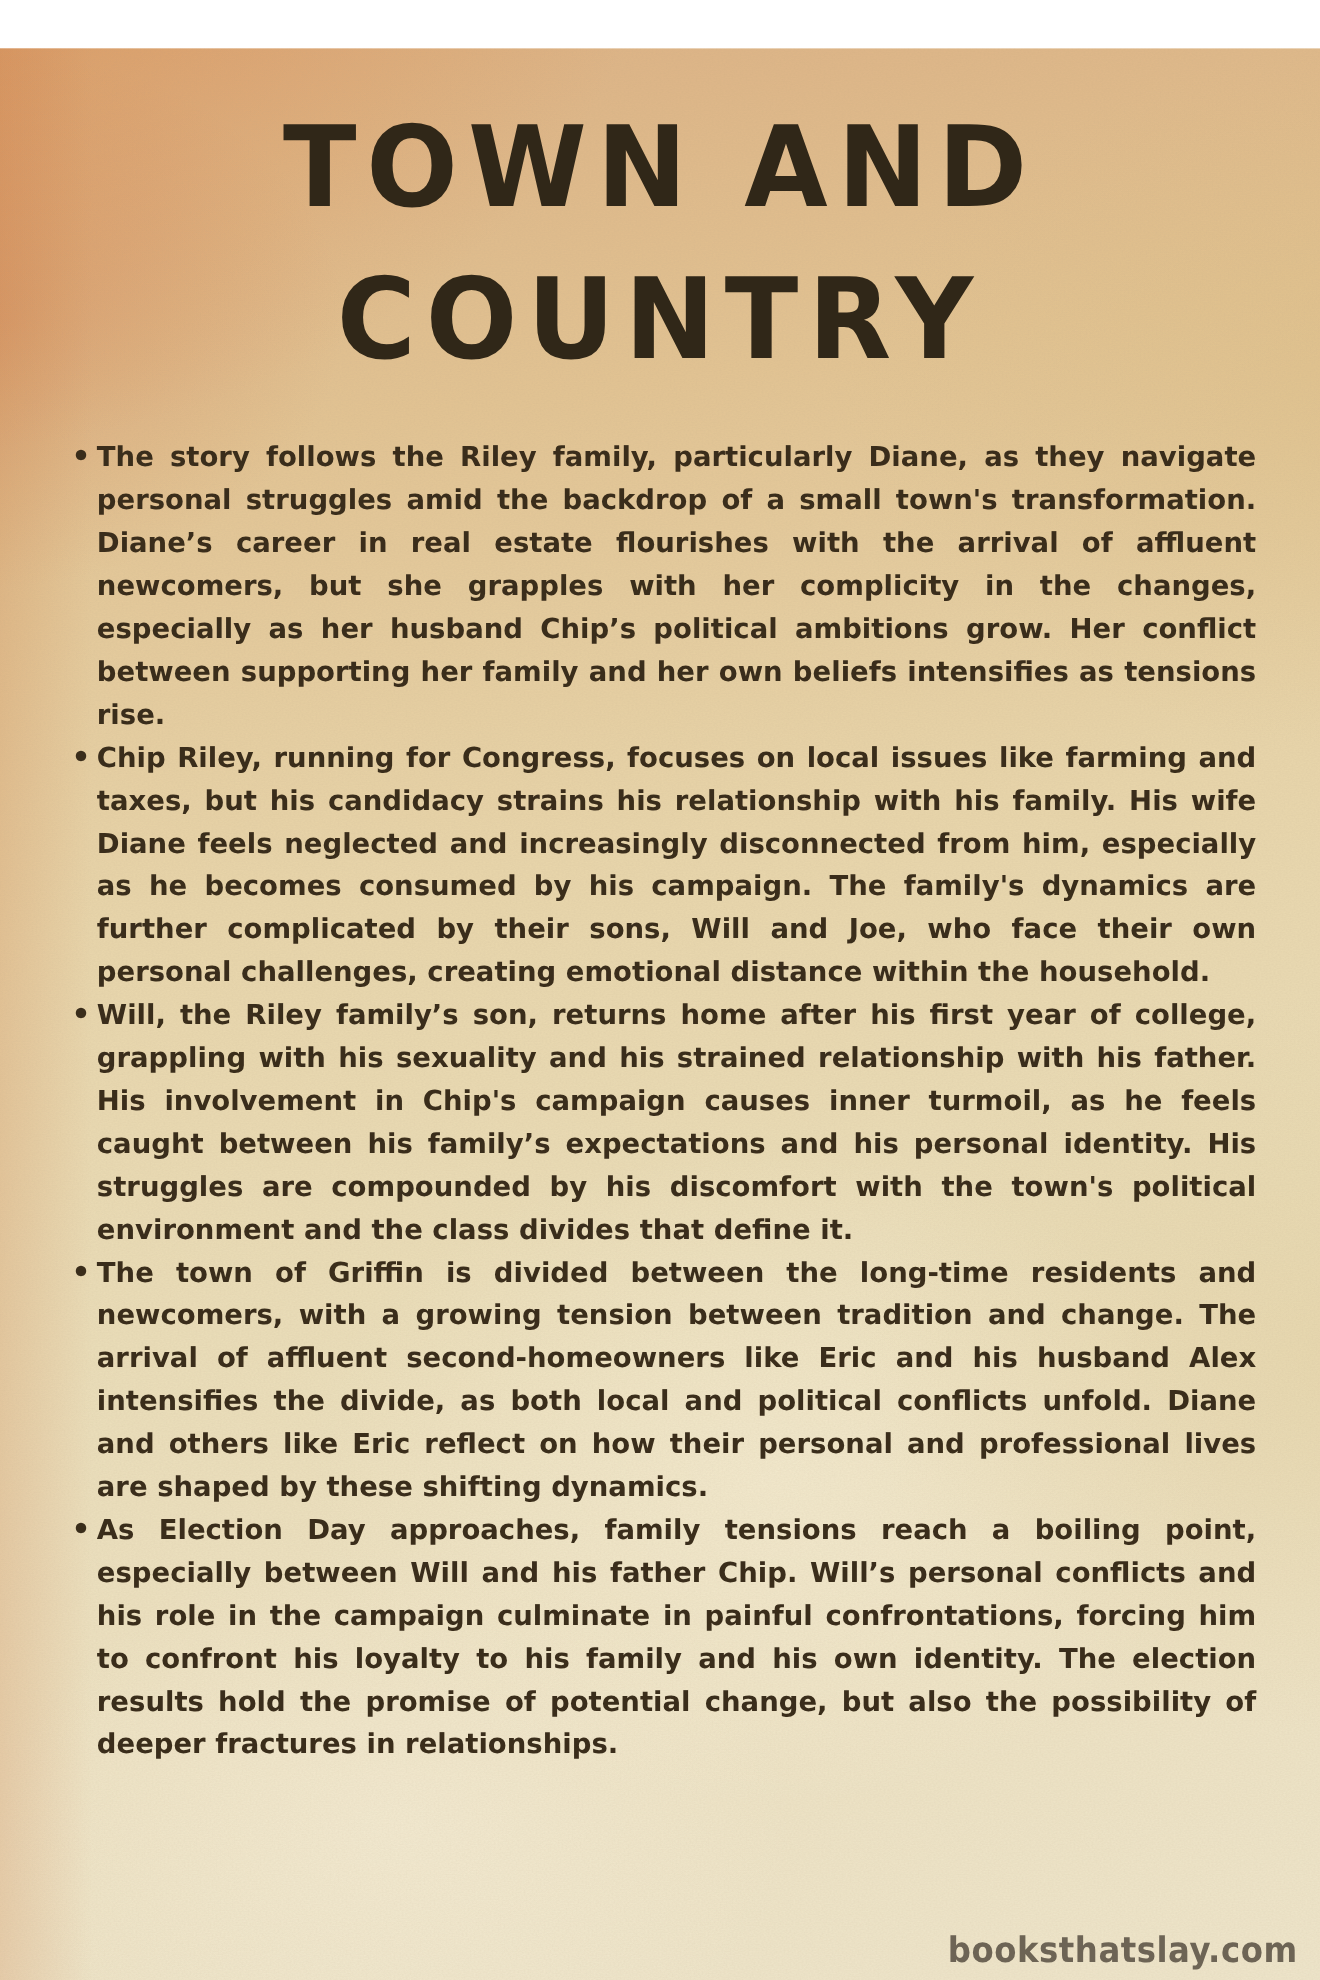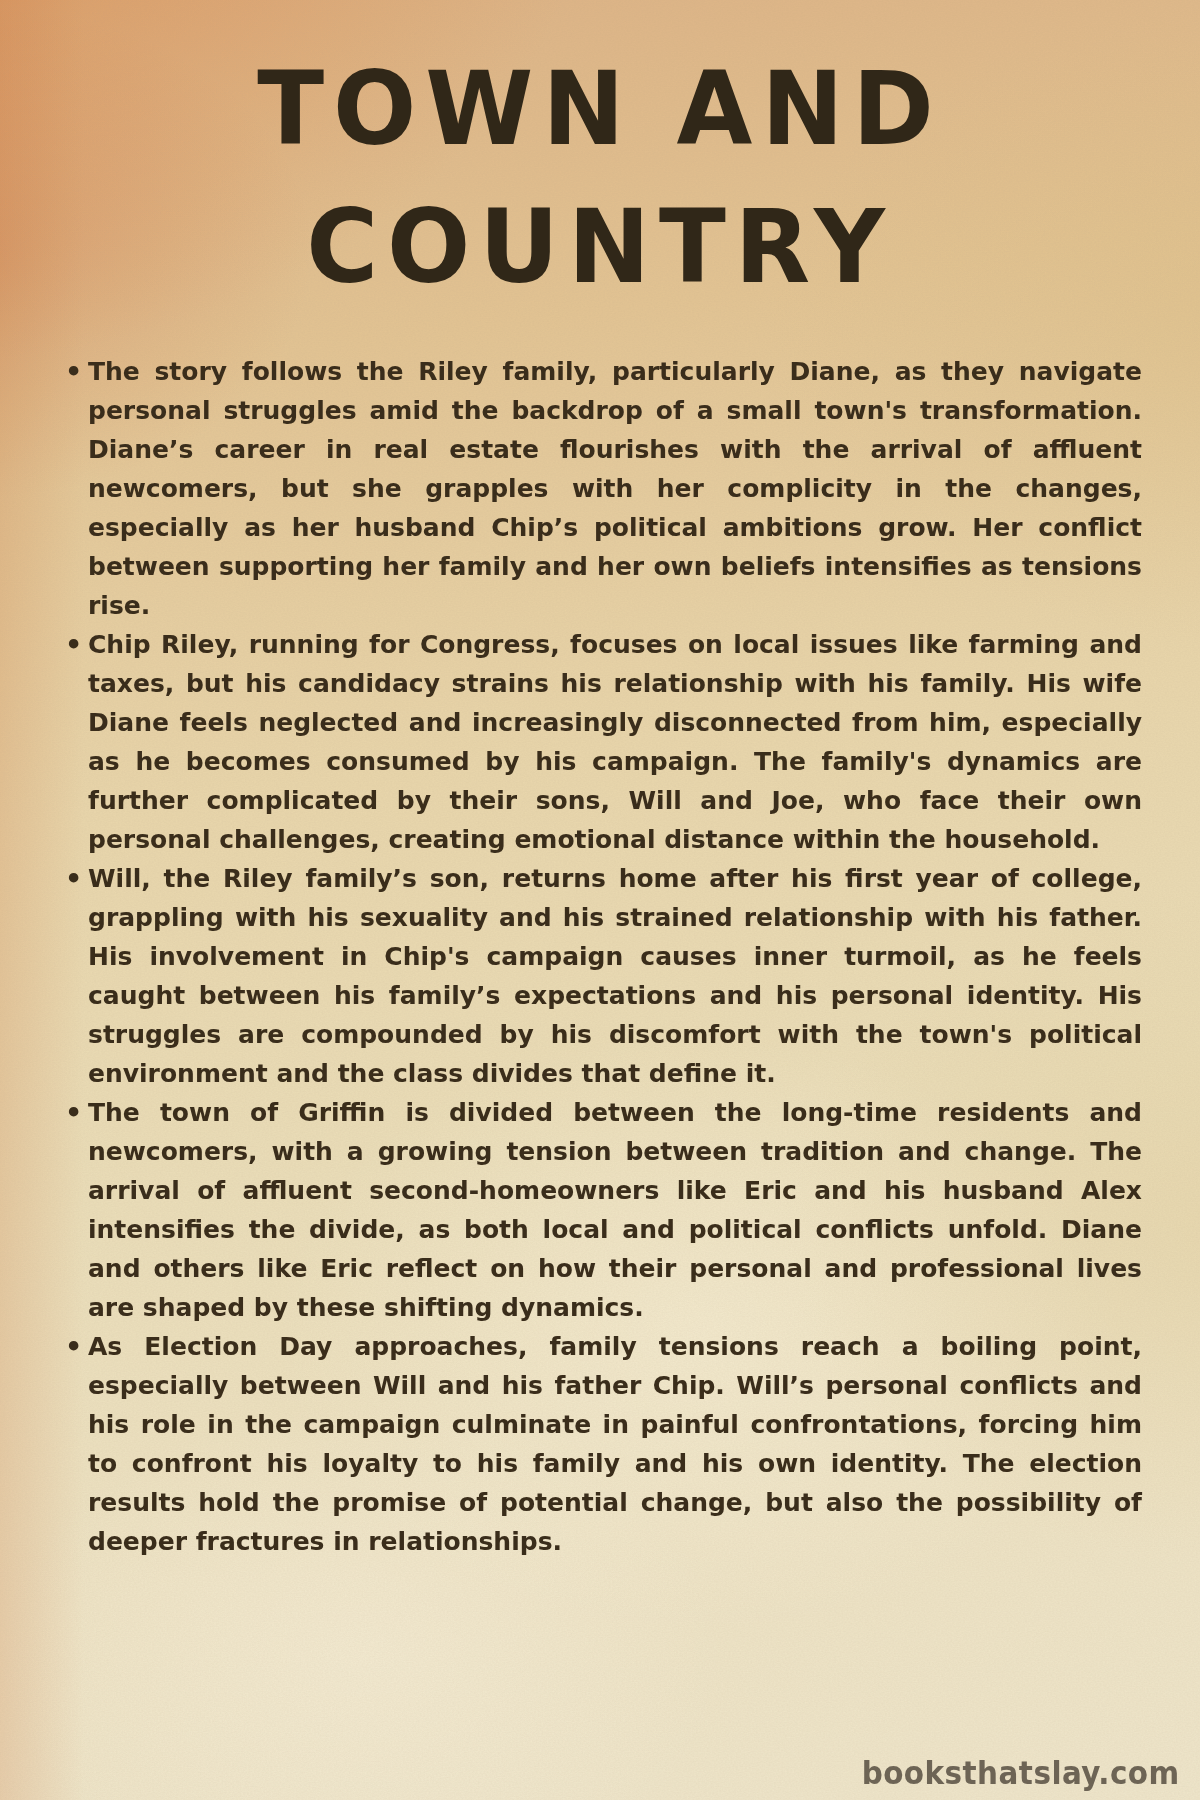--- a/index.html
+++ b/index.html
@@ -12,20 +12,21 @@
     position: absolute; inset: 0;
     background:
       linear-gradient(90deg, rgba(201,110,52,0.20) 0%, rgba(201,110,52,0) 7%),
       radial-gradient(1150px 850px at -8% -8%, rgba(219,125,58,0.52) 0%, rgba(219,125,58,0) 60%),
       radial-gradient(520px 380px at -2% 14%, rgba(198,88,42,0.26) 0%, rgba(198,88,42,0) 65%),
       radial-gradient(820px 520px at 106% 18%, rgba(216,183,120,0.30) 0%, rgba(216,183,120,0) 62%),
       radial-gradient(700px 520px at 103% 68%, rgba(222,198,142,0.32) 0%, rgba(222,198,142,0) 65%),
       radial-gradient(620px 440px at 58% 74%, rgba(250,243,221,0.45) 0%, rgba(250,243,221,0) 68%),
       radial-gradient(520px 360px at 30% 92%, rgba(250,243,224,0.40) 0%, rgba(250,243,224,0) 70%),
       linear-gradient(172deg, #ddb183 0%, #e3c493 20%, #e9d6ab 42%, #ebdeb9 62%, #eee3c4 82%, #efe6cb 100%);
+    margin-top: 44px;
   }
   .texture {
     position: absolute; inset: 0; display: block;
     pointer-events: none;
   }
   .header { position: absolute; top: 40px; left: 0; width: 100%; text-align: center; }
   .title {
     margin: 0;
     font-size: 98px; line-height: 133px;
     font-weight: bold;

